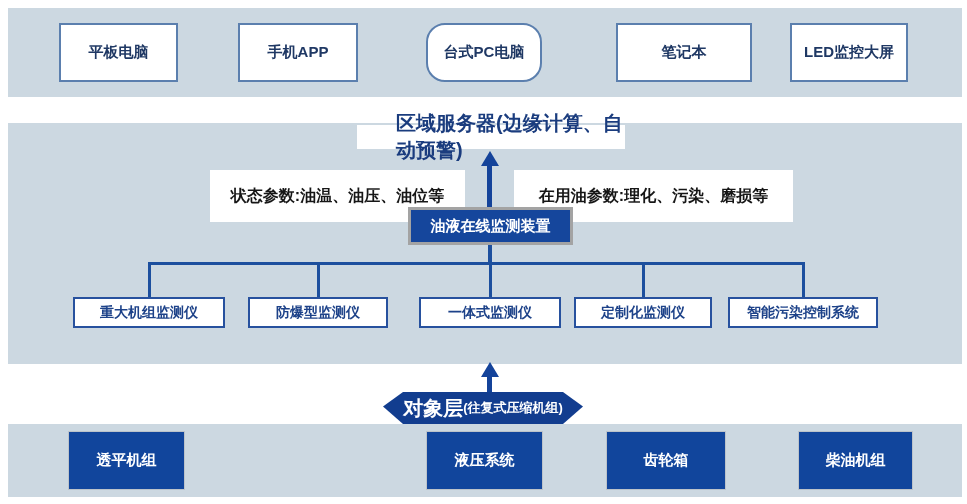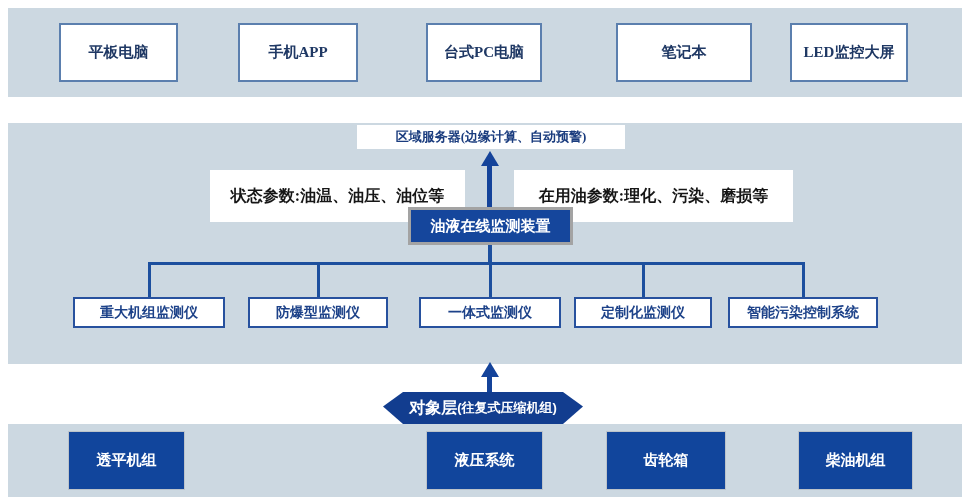--- a/index.html
+++ b/index.html
@@ -5,31 +5,31 @@
   html,body{margin:0;padding:0;background:#ffffff;}
   body{font-family:"Liberation Sans","DejaVu Sans",sans-serif;}
   .stage{position:relative;width:967px;height:504px;background:#ffffff;overflow:hidden;}
 
   .band{position:absolute;left:8px;width:954px;background:#ccd8e1;}
   .band1{top:8px;height:89px;}
   .band2{top:123px;height:241px;}
   .band3{top:424px;height:73px;}
 
   .white-box{position:absolute;background:#ffffff;display:flex;align-items:center;justify-content:center;
-    color:#1f3864;font-weight:bold;box-sizing:border-box;font-family:Liberation Serif, serif;}
+    color:#1f3864;font-weight:bold;box-sizing:border-box;}
   .terminal-box{top:23px;height:59px;border:2px solid #5b7fae;font-size:15px;}
 
   .banner{position:absolute;background:#123d8f;color:#ffffff;display:flex;align-items:center;justify-content:center;
     clip-path:polygon(10% 0%,90% 0%,100% 45%,90% 100%,10% 100%,0% 45%);white-space:nowrap;}
   .banner .t{font-size:17px;font-weight:bold;}
   .banner .s{font-size:13px;font-weight:bold;}
   .banner-collection{left:383px;top:92px;width:194px;height:31px;z-index:3;}
   .banner-object{left:383px;top:392px;width:200px;height:32px;z-index:3;}
 
-  .server-box{left:357px;top:125px;width:268px;height:24px;font-size:13px;color:#1a3c7e;z-index:2;}
+  .server-box{left:357px;top:125px;width:268px;height:24px;font-size:20px;color:#1a3c7e;z-index:2;padding-left:39px;}
   .param-box{top:170px;height:52px;font-size:16px;color:#161616;z-index:2;}
   .param-left{left:210px;width:255px;}
   .param-right{left:514px;width:279px;}
 
   .device-box{position:absolute;left:408px;top:207px;width:165px;height:38px;background:#15469c;border:3px solid #a3a3a3;
     color:#ffffff;font-size:15px;font-weight:bold;display:flex;align-items:center;justify-content:center;z-index:2;box-sizing:border-box;}
 
   .instrument-box{top:297px;height:31px;border:2px solid #27519e;font-size:14px;color:#1d4289;z-index:2;}
 
   .equip-box{position:absolute;top:431px;height:59px;background:#11459c;border:1px solid #bcc3ca;color:#ffffff;
@@ -44,21 +44,21 @@
 <body>
 
 <div class="stage">
 
   <div class="band band1"></div>
   <div class="band band2"></div>
   <div class="band band3"></div>
 
   <div class="white-box terminal-box" style="left:59px;width:119px;">平板电脑</div>
   <div class="white-box terminal-box" style="left:238px;width:120px;">手机APP</div>
-  <div class="white-box terminal-box" style="left:426px;width:116px;">台式PC电脑</div>
+  <div class="white-box terminal-box" style="left:426px;width:116px;border-radius:19px;">台式PC电脑</div>
   <div class="white-box terminal-box" style="left:616px;width:136px;">笔记本</div>
   <div class="white-box terminal-box" style="left:790px;width:118px;">LED监控大屏</div>
 
 
   <div class="white-box server-box">区域服务器(边缘计算、自动预警)</div>
 
   <div class="arrow-head" style="left:481px;top:151px;"></div>
   <div class="arrow-stem" style="left:487px;top:164px;height:44px;"></div>
 
   <div class="white-box param-box param-left">状态参数:油温、油压、油位等</div>
@@ -77,21 +77,21 @@
   <div class="white-box instrument-box" style="left:248px;width:140px;">防爆型监测仪</div>
   <div class="white-box instrument-box" style="left:73px;width:152px;">重大机组监测仪</div>
   <div class="white-box instrument-box" style="left:419px;width:142px;">一体式监测仪</div>
   <div class="white-box instrument-box" style="left:574px;width:138px;">定制化监测仪</div>
   <div class="white-box instrument-box" style="left:728px;width:150px;">智能污染控制系统</div>
 
   <div class="arrow-head" style="left:481px;top:362px;"></div>
   <div class="arrow-stem" style="left:487px;top:375px;height:19px;"></div>
 
   <div class="banner banner-object">
-    <span class="t" style="font-size:16px;">对象层 </span>
+    <span class="t" style="font-size:20px;">对象层 </span>
       <span class="s">(往复式压缩机组)</span>
   </div>
 
   <div class="equip-box" style="left:60px;width:117px;">透平机组</div>
   <div class="equip-box" style="left:418px;width:117px;">液压系统</div>
   <div class="equip-box" style="left:598px;width:120px;">齿轮箱</div>
   <div class="equip-box" style="left:790px;width:115px;">柴油机组</div>
 
 </div>
 

